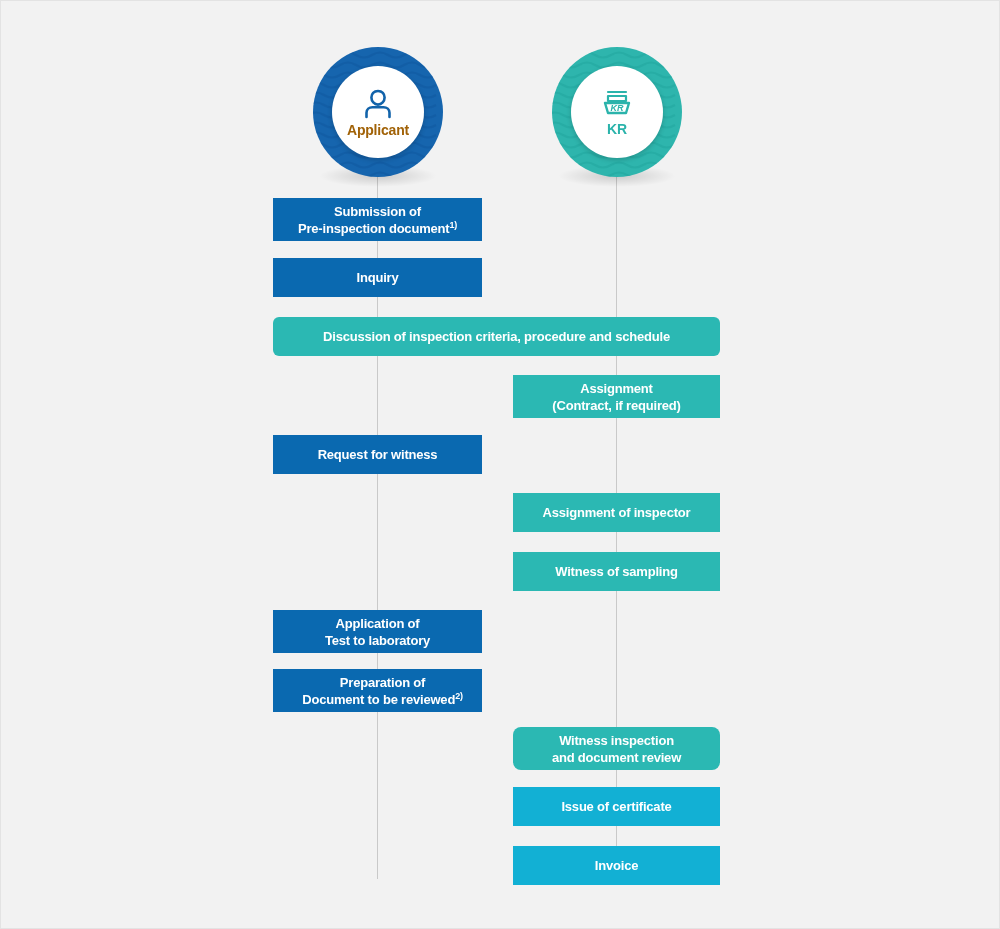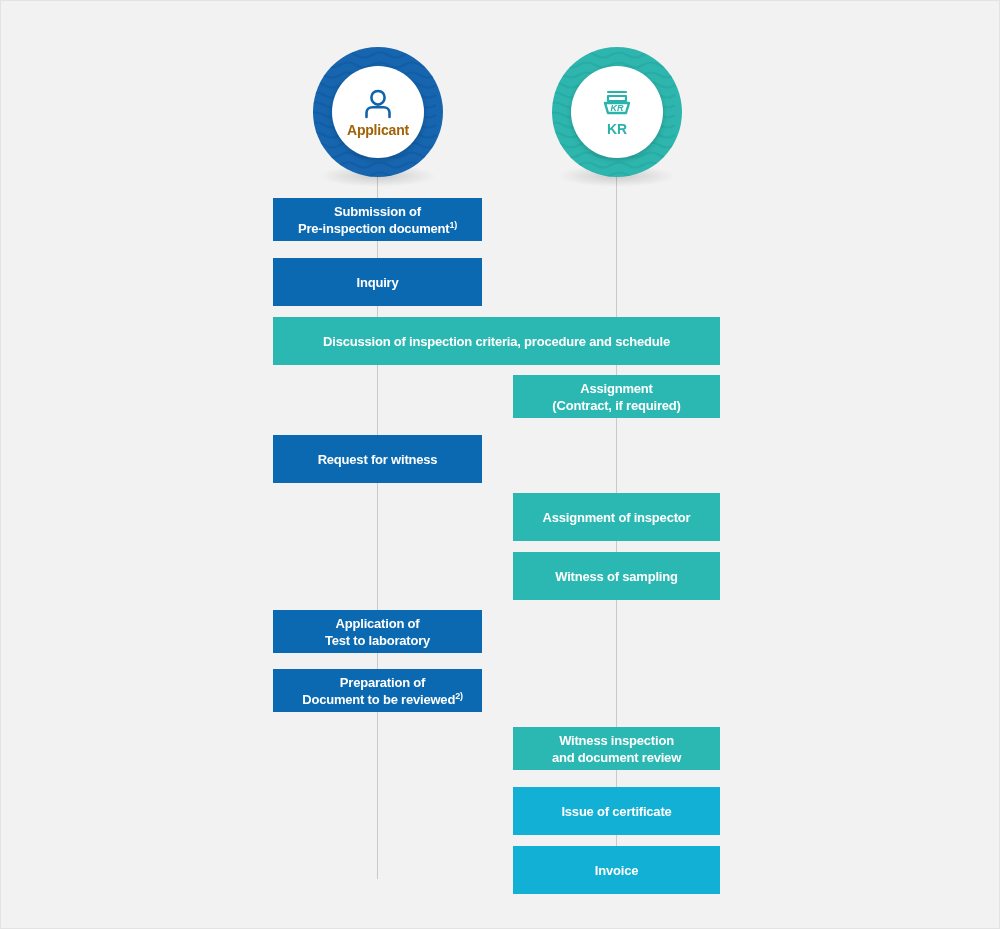--- a/index.html
+++ b/index.html
@@ -104,27 +104,27 @@
     box-sizing: border-box;
     padding: 0 6px;
   }
   .box sup {
     font-size: 9px;
     vertical-align: super;
     line-height: 0;
   }
   .col-applicant { left: 272px; width: 209px; }
   .col-kr        { left: 512px; width: 207px; }
-  .col-span      { left: 272px; width: 447px; }
+  .col-span      { left: 272px; width: 447px; border-radius: 6px; }
 
   .fill-blue { background: #0a69b0; }
   .fill-teal { background: #2bb8b3; }
   .fill-cyan { background: #12b0d4; }
 
-  .h-one  { height: 48px; }
+  .h-one  { height: 39px; }
   .h-two  { height: 43px; }
 </style>
 </head>
 <body>
 
 <div id="flow-root">
 
   <div class="connector" id="connector-applicant"></div>
   <div class="connector" id="connector-kr"></div>
 
@@ -236,21 +236,21 @@
     </span>
   </div>
 
   <div class="box col-applicant fill-blue h-two" style="top:668px;padding-left:16px;">
     <span>
       <span>Preparation of</span><br>
       <span>Document to be reviewed</span><sup>2)</sup>
     </span>
   </div>
 
-  <div class="box col-kr fill-teal h-two" style="top:726px;">
+  <div class="box col-kr fill-teal h-two" style="top:726px;border-radius:8px;">
     <span>
       <span>Witness inspection</span><br>
       <span>and document review</span>
     </span>
   </div>
 
   <div class="box col-kr fill-cyan h-one" style="top:786px;">
     <span>Issue of certificate</span>
   </div>
 

